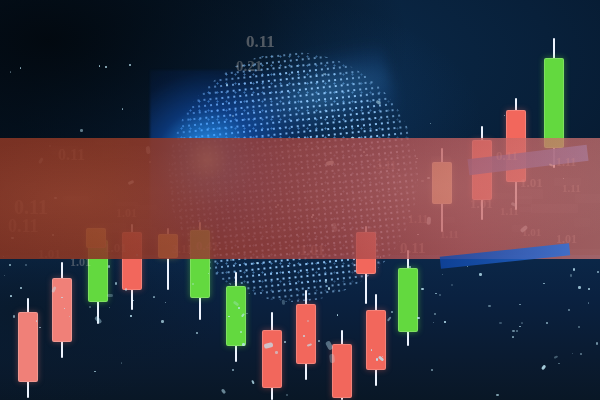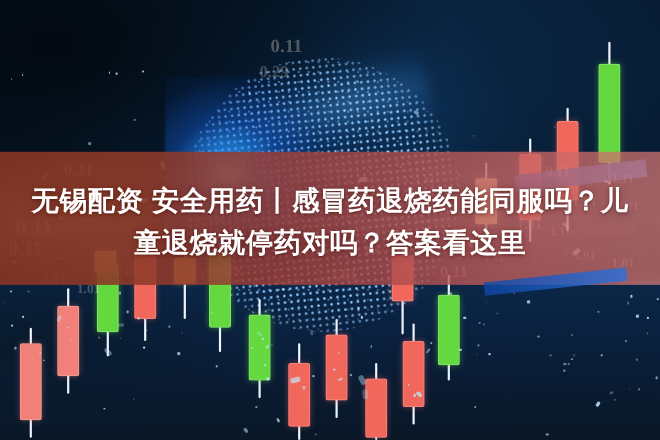--- a/index.html
+++ b/index.html
@@ -221,21 +221,21 @@
       </div>
       <div class="candle c-red" style="left: 356px; top: 226px; width: 20px; height: 78px;">
         <div class="wick" style="top: 0px; height: 78px;"></div>
         <div class="body" style="top: 6px; height: 40px;"></div>
       </div>
     </div>
   <div class="ribbon" id="ribbon1"></div>
 
   <div class="layer" id="digits">
       <span class="num" style="left: 246px; top: 32px; font-size: 17px; opacity: 0.55;">0.11</span>
-      <span class="num" style="left: 236px; top: 58px; font-size: 15px; opacity: 0.45;">0.29</span>
+      <span class="num" style="left: 236px; top: 58px; font-size: 15px; opacity: 0.45;">0.21</span>
       <span class="num" style="left: 58px; top: 146px; font-size: 16px; opacity: 0.62;">0.11</span>
       <span class="num" style="left: 14px; top: 196px; font-size: 20px; opacity: 0.6;">0.11</span>
       <span class="num" style="left: 8px; top: 216px; font-size: 18px; opacity: 0.58;">0.11</span>
       <span class="num" style="left: 38px; top: 246px; font-size: 13px; opacity: 0.5;">1.01</span>
       <span class="num" style="left: 70px; top: 255px; font-size: 12px; opacity: 0.45;">1.01</span>
       <span class="num" style="left: 116px; top: 206px; font-size: 12px; opacity: 0.45;">1.01</span>
       <span class="num" style="left: 104px; top: 240px; font-size: 13px; opacity: 0.48;">1.01</span>
       <span class="num" style="left: 172px; top: 242px; font-size: 12px; opacity: 0.42;">3.11</span>
       <span class="num" style="left: 196px; top: 238px; font-size: 13px; opacity: 0.42;">0.41</span>
       <span class="num" style="left: 300px; top: 243px; font-size: 14px; opacity: 0.52;">1.01</span>
@@ -449,18 +449,14 @@
       <div class="pt" style="left: 363.612px; top: 128.335px; width: 1.00899px; height: 1.00899px; opacity: 0.316266;"></div>
       <div class="pt" style="left: 545.985px; top: 321.607px; width: 2.01269px; height: 2.01269px; opacity: 0.692671;"></div>
       <div class="pt" style="left: 519.375px; top: 325.82px; width: 1.19478px; height: 1.19478px; opacity: 0.713944;"></div>
     </div>
 
   <div class="layer" id="band"></div>
   <div class="layer" id="band-tex"></div>
 
   <div class="ribbon" id="ribbon2"></div>
 
-  <div id="headline">
-    <span class="ln">无锡配资 安全用药丨感冒药退烧药能同服吗？儿</span>
-    <span class="ln">童退烧就停药对吗？答案看这里</span>
-  </div>
 
 </div>
 
 </body></html>

